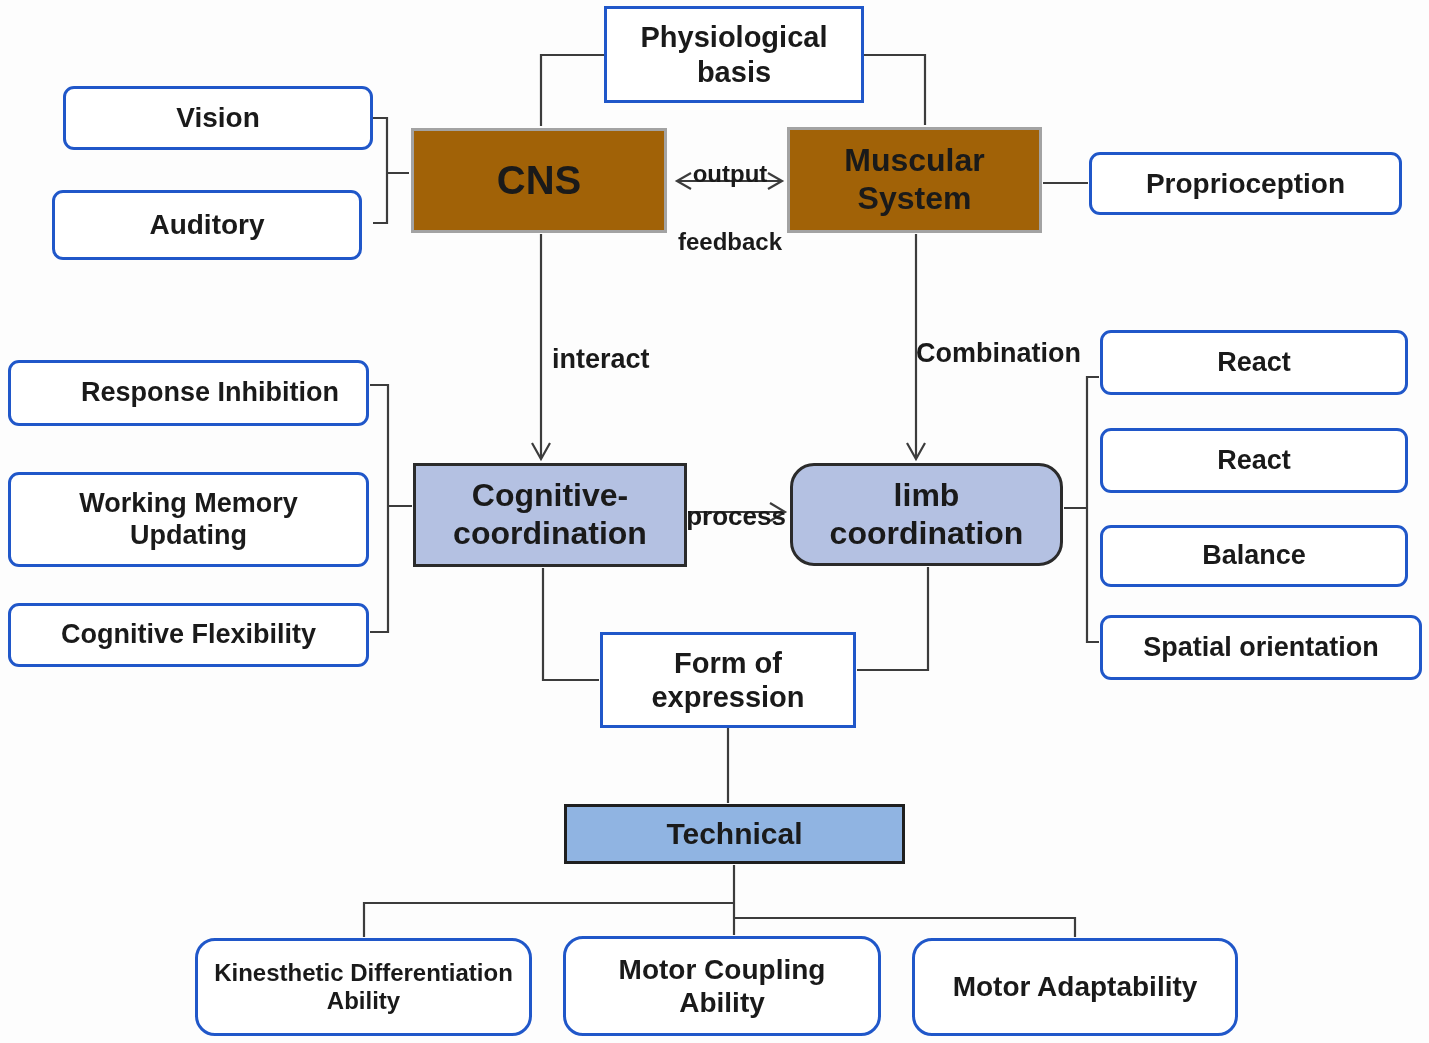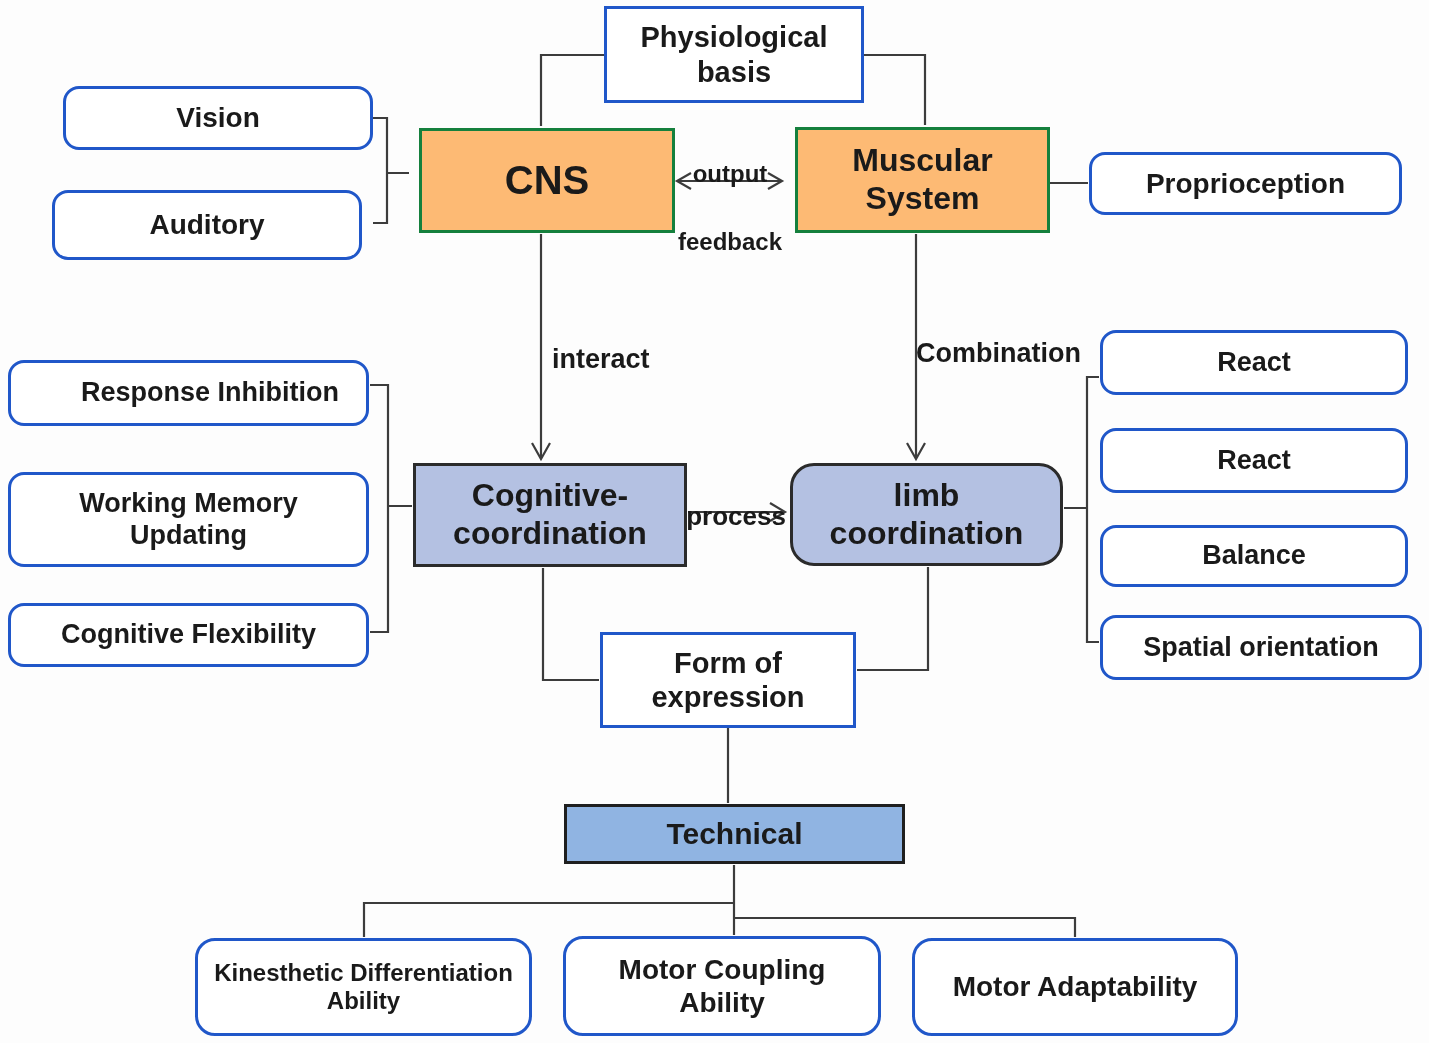--- a/index.html
+++ b/index.html
@@ -18,33 +18,32 @@
     text-align:center;
     font-weight:700;
     line-height:1.18;
     box-sizing:border-box;
     background:#ffffff;
     z-index:1;
   }
   
   .leaf{
     border:3px solid #2057c9;
-    border-radius:16px;
+    border-radius:11px;
     font-size:27px;
   }
   
   .bluerect{
     border:3px solid #2057c9;
     font-size:29px;
   }
   
   .fill-light{
-    background:#fdba74;
-    border:3px solid #15803d;
-    margin-left:8px;
+    background:#a16207;
+    border:3px solid #a3a3a3;
   }
   .fill-med{
     background:#b4c1e2;
     border:3px solid #2b2b2b;
   }
   .fill-strong{
     background:#90b4e2;
     border:3px solid #1f1f1f;
   }
   .edge-label{

